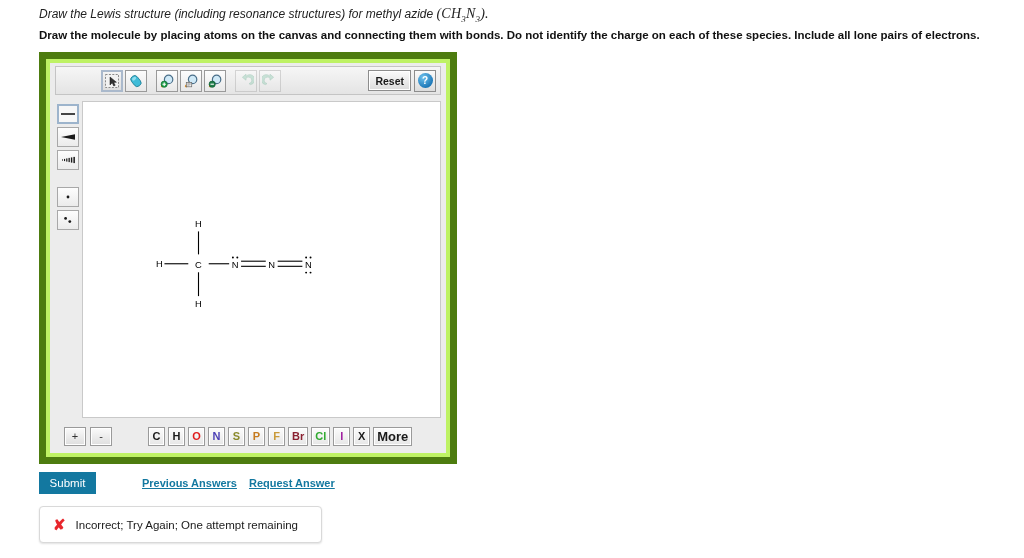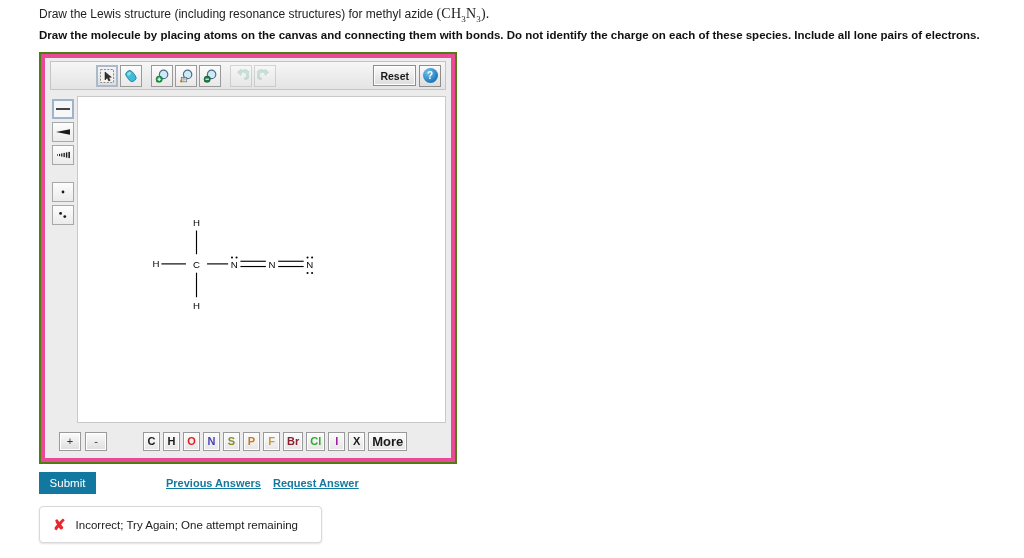--- a/index.html
+++ b/index.html
@@ -17,20 +17,21 @@
   }
 
   
   .q-line1 {
     position: absolute;
     left: 39px;
     top: 6px;
     font-size: 12px;
     color: #222;
     white-space: nowrap;
+    font-style: italic;
   }
   .formula {
     font-family: "Liberation Serif", serif;
     font-size: 14px;
     letter-spacing: .2px;
   }
   .formula sub {
     font-size: 9px;
   }
   .q-line2 {
@@ -44,22 +45,22 @@
     text-align: right;
   }
 
   
   .applet {
     position: absolute;
     left: 39px;
     top: 52px;
     width: 418px;
     height: 412px;
-    background: #ec4899;
-    border: 2px solid #4d7c0f;
+    background: #bef264;
+    border: 7px solid #4d7c0f;
     box-sizing: border-box;
     padding: 4px;
   }
   .applet-inner {
     width: 100%;
     height: 100%;
     position: relative;
     background: #ececec;
     box-sizing: border-box;
   }
@@ -243,21 +244,20 @@
     font-size: 13px;
   }
 
   
   .submit-row {
     position: absolute;
     left: 39px;
     top: 472px;
     display: flex;
     align-items: center;
-    gap: 24px;
   }
   .submit-btn {
     width: 57px;
     height: 22px;
     background: #1378a0;
     color: #fff;
     font-size: 11.5px;
     display: flex;
     align-items: center;
     justify-content: center;

